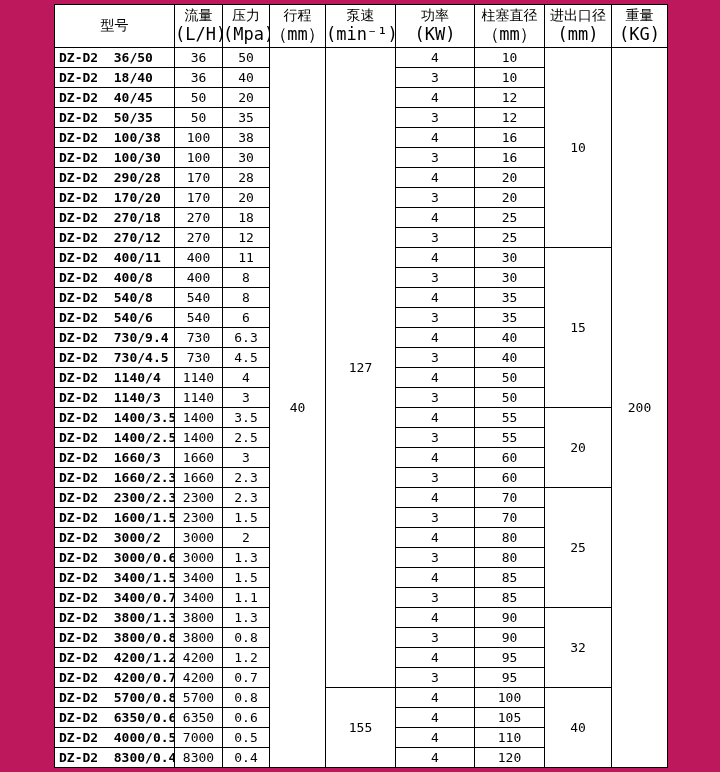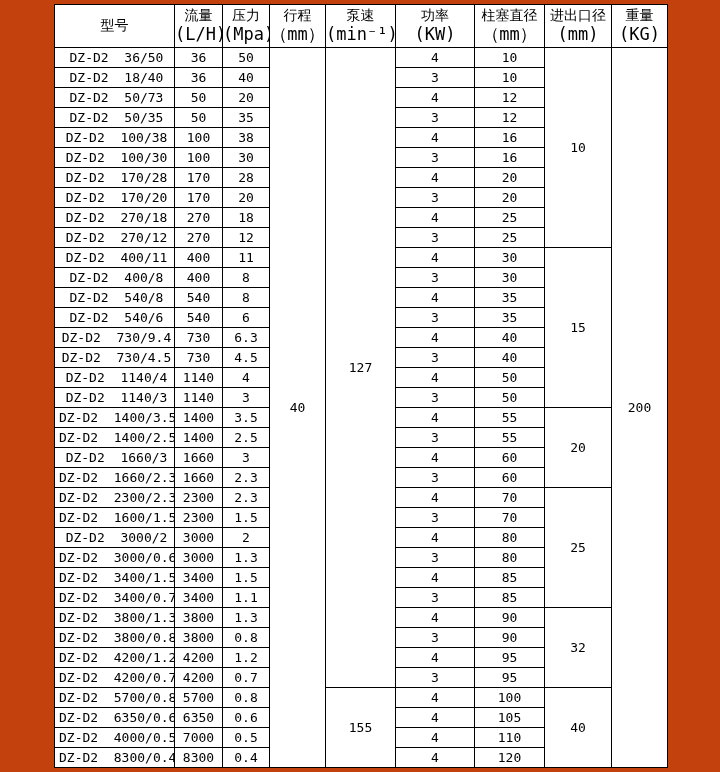--- a/index.html
+++ b/index.html
@@ -8,21 +8,21 @@
     background: #ffffff;
     width: 720px;
     height: 772px;
     font-family: "DejaVu Sans Mono", "Liberation Mono", monospace;
     color: #000000;
   }
   .page {
     position: relative;
     width: 720px;
     height: 772px;
-    background: #c2410c;
+    background: #be185d;
     overflow: hidden;
   }
   table.spec-table {
     position: absolute;
     left: 54px;
     top: 4px;
     width: 613px;
     border-collapse: collapse;
     table-layout: fixed;
     background: #ffffff;
@@ -45,23 +45,24 @@
   }
   .spec-table th .unit {
     font-size: 17px;
     font-family: "DejaVu Sans Mono", "Liberation Mono", monospace;
   }
   .spec-table td {
     font-size: 13px;
     line-height: 1;
   }
   .spec-table td.model-cell {
-    text-align: center;
+    text-align: left;
     padding-left: 4px;
     white-space: pre;
+    font-weight: bold;
   }
 </style>
 </head>
 <body>
 
 <div class="page">
   <table class="spec-table">
     <colgroup id="colgroup">
         <col style="width: 120px;">
         <col style="width: 48px;">
@@ -125,21 +126,21 @@
           <td rowspan="36">200</td>
         </tr>
         <tr>
           <td class="model-cell">DZ-D2  18/40</td>
           <td>36</td>
           <td>40</td>
           <td>3</td>
           <td>10</td>
         </tr>
         <tr>
-          <td class="model-cell">DZ-D2  50/73</td>
+          <td class="model-cell">DZ-D2  40/45</td>
           <td>50</td>
           <td>20</td>
           <td>4</td>
           <td>12</td>
         </tr>
         <tr>
           <td class="model-cell">DZ-D2  50/35</td>
           <td>50</td>
           <td>35</td>
           <td>3</td>
@@ -153,21 +154,21 @@
           <td>16</td>
         </tr>
         <tr>
           <td class="model-cell">DZ-D2  100/30</td>
           <td>100</td>
           <td>30</td>
           <td>3</td>
           <td>16</td>
         </tr>
         <tr>
-          <td class="model-cell">DZ-D2  170/28</td>
+          <td class="model-cell">DZ-D2  290/28</td>
           <td>170</td>
           <td>28</td>
           <td>4</td>
           <td>20</td>
         </tr>
         <tr>
           <td class="model-cell">DZ-D2  170/20</td>
           <td>170</td>
           <td>20</td>
           <td>3</td>

